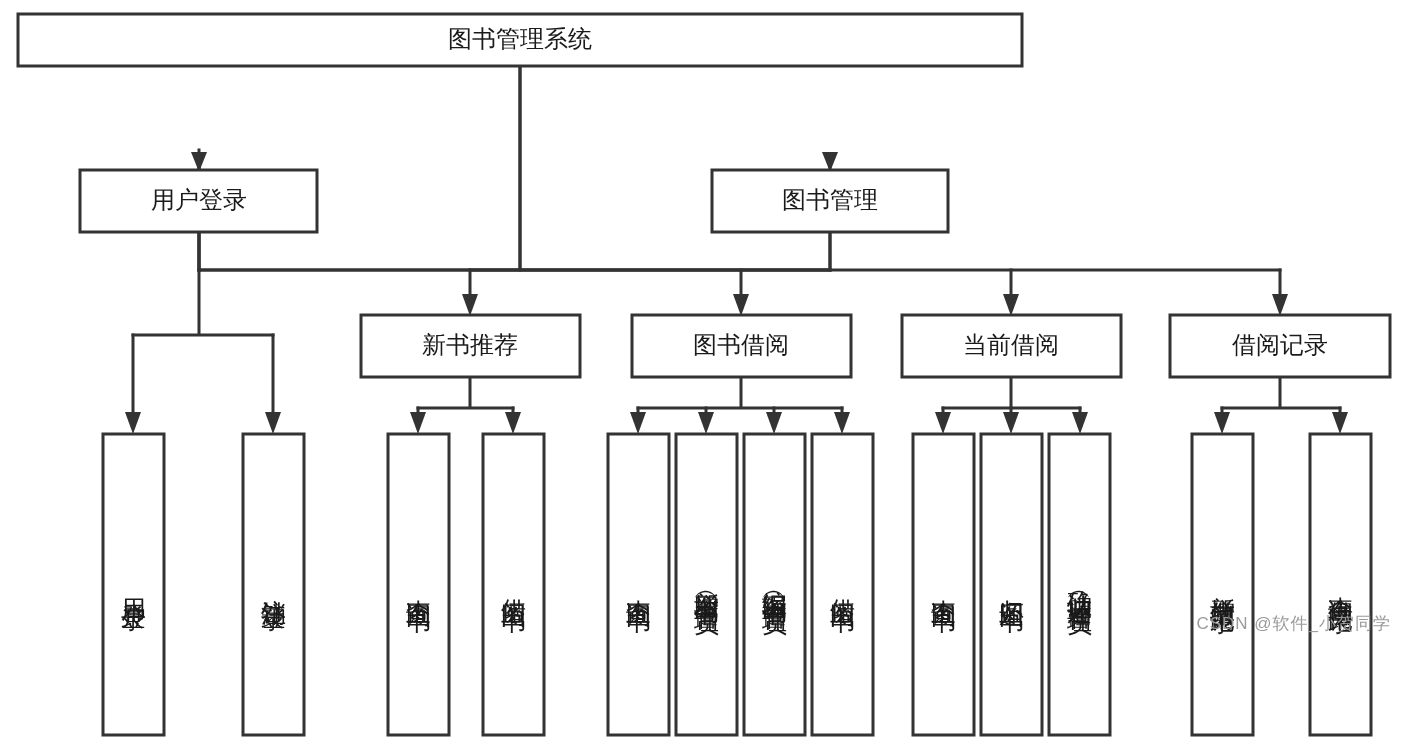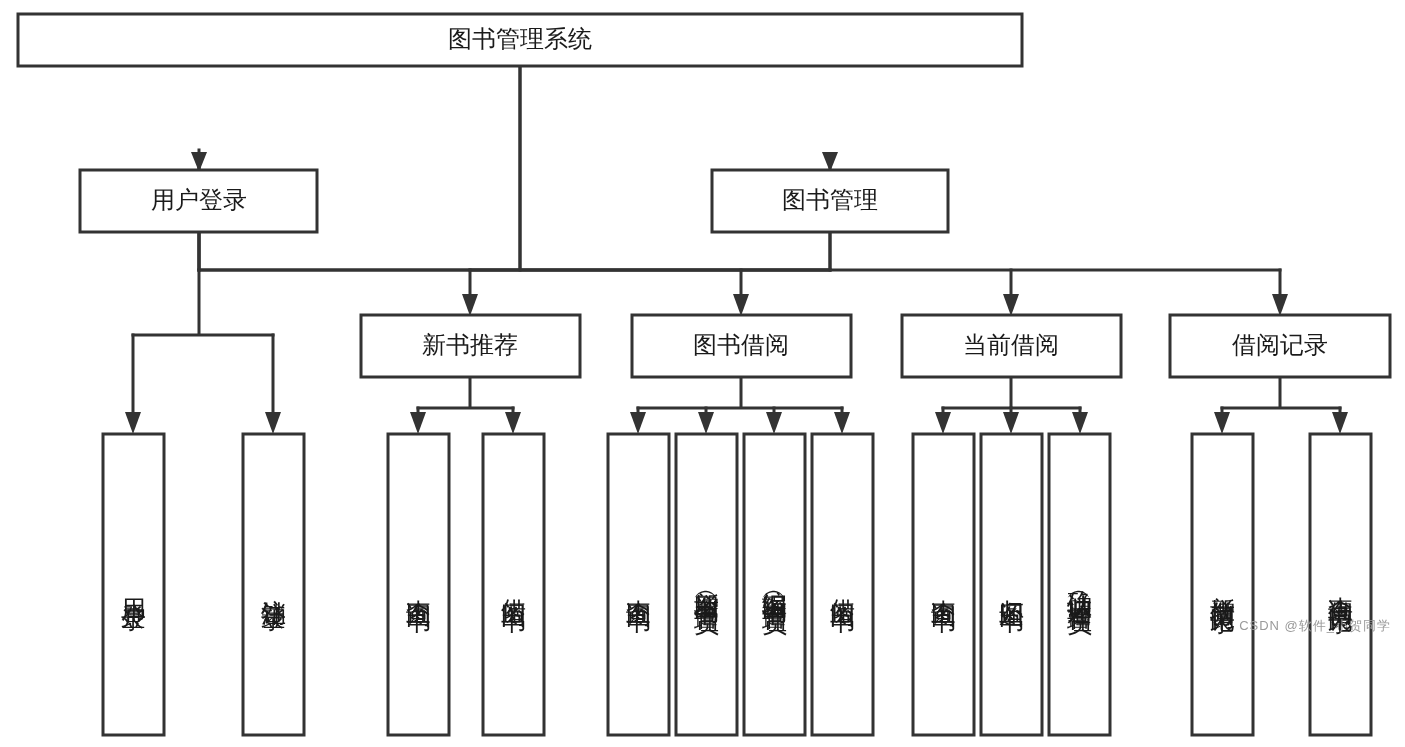--- a/index.html
+++ b/index.html
@@ -70,21 +70,21 @@
     align-items: center;
     justify-content: center;
     width: 100%;
     height: 100%;
   }
   .watermark {
     position: absolute;
     right: 14px;
     bottom: 8px;
     font-family: "Liberation Sans", "DejaVu Sans", sans-serif;
-    font-size: 13px;
+    font-size: 17px;
     color: #9a9a9a;
     letter-spacing: 1px;
     white-space: nowrap;
     pointer-events: none;
   }
 </style>
 </head>
 <body>
 
 <div id="diagram-root">

